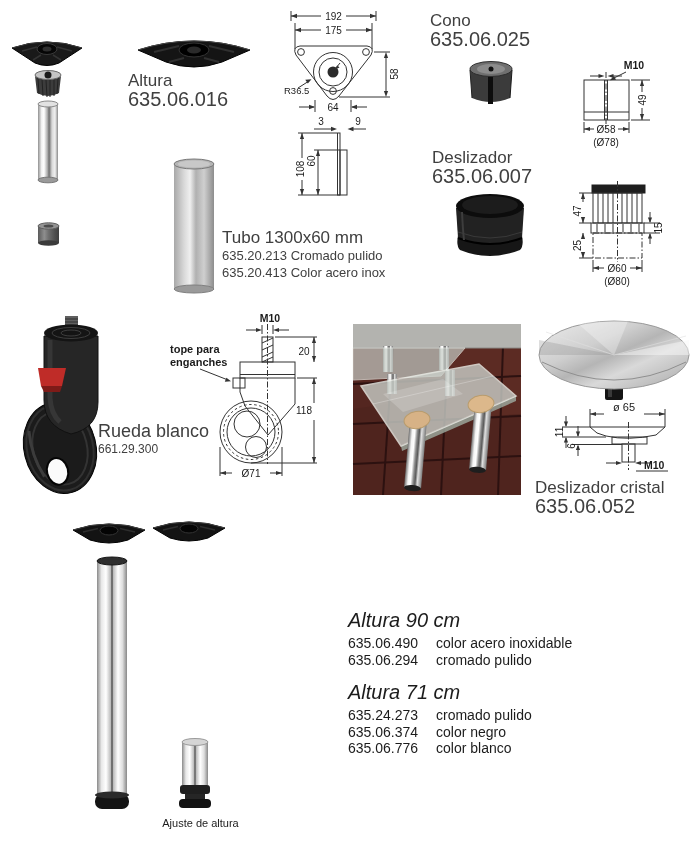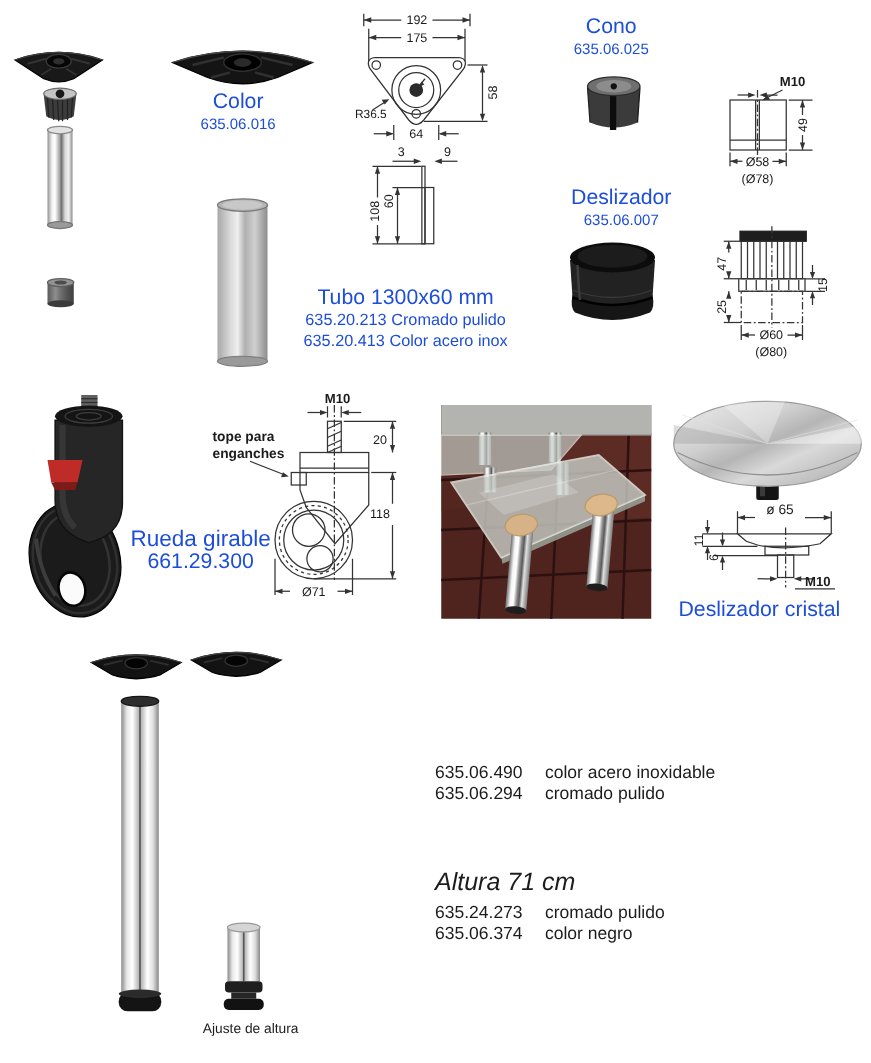--- a/index.html
+++ b/index.html
@@ -1,22 +1,22 @@
 <!DOCTYPE html>
 <html><head>
 <meta charset="utf-8">
 <style>
   html,body { margin:0; padding:0; background:#ffffff; }
   #page {
     position:relative; width:697px; height:850px; background:#ffffff;
     font-family:"Liberation Sans", sans-serif; color:#1c1c1c; overflow:hidden;
   }
-  .caption { position:absolute; text-align:center; color:#1d4ed8; }
+  .caption { position:absolute; text-align:left; color:#404040; }
   .cap-name  { font-size:17px; line-height:18px; }
-  .cap-code  { font-size:12px; line-height:18px; }
+  .cap-code  { font-size:20px; line-height:18px; }
   .cap-sub   { font-size:13px; line-height:17px; }
   
   svg.td { position:absolute; overflow:visible; }
   svg.td line, svg.td path, svg.td rect, svg.td circle, svg.td ellipse, svg.td polyline
     { stroke:#333; fill:none; stroke-width:1; }
   svg.td .ah   { fill:#333; stroke:none; }
   svg.td .dark { fill:#1e1e1e; stroke:#1e1e1e; }
   svg.td .fillhub { fill:#2b2b2b; stroke:none; }
   svg.td text { fill:#1b1b1b; stroke:none; font-size:10px; font-family:"Liberation Sans",sans-serif; }
   svg.td text.bold { font-weight:bold; font-size:10.5px; }
@@ -99,21 +99,21 @@
     <ellipse cx="60" cy="14" rx="7" ry="3.5" fill="#2a2a2a"></ellipse>
     <g stroke="#303030" stroke-width="2">
       <line x1="45" y1="10" x2="20" y2="16"></line>
         <line x1="75" y1="10" x2="100" y2="16"></line>
       <line x1="50" y1="22" x2="35" y2="26"></line>
         <line x1="70" y1="22" x2="85" y2="26"></line>
     </g>
   </svg>
 
   <div class="caption" style="left:128px;top:72px;width:125px">
-    <div class="cap-name">Color</div>
+    <div class="cap-name">Altura</div>
     <div class="cap-code">635.06.016</div>
   </div>
 
   <svg class="td" style="left:283px;top:4px" width="122" height="112" viewBox="0 0 122 112">
     <line x1="8" y1="7" x2="8" y2="17"></line>
       <line x1="93" y1="7" x2="93" y2="17"></line>
     <line x1="12" y1="19" x2="12" y2="45"></line>
       <line x1="89" y1="19" x2="89" y2="45"></line>
     <line x1="8" y1="12" x2="38" y2="12"></line>
       <line x1="63" y1="12" x2="93" y2="12"></line>
@@ -328,22 +328,22 @@
     <path d="M30,22 L30,86 Q30,112 57,120 Q84,114 84,88 L84,22 Z" fill="#262626" stroke="#111"></path>
     <path d="M36,26 L36,84 Q37,100 46,108" stroke="#454545" stroke-width="5" opacity=".5" fill="none"></path>
     <ellipse cx="57" cy="19" rx="27" ry="8.5" fill="#141414"></ellipse>
     <ellipse cx="57" cy="19" rx="19" ry="5.5" fill="none" stroke="#3e3e3e"></ellipse>
     <ellipse cx="57" cy="19" rx="10" ry="3" fill="none" stroke="#3e3e3e"></ellipse>
     <polygon points="24,54 52,54 48,72 27,72" fill="#bf2c28"></polygon>
     <polygon points="27,72 48,72 46,78 30,78" fill="#7e1b18"></polygon>
   </svg>
 
   <div class="caption" style="left:98px;top:422px;width:125px">
-    <div class="cap-name" style="font-size:18px">Rueda girable</div>
-    <div class="cap-code" style="font-size:17px">661.29.300</div>
+    <div class="cap-name" style="font-size:18px">Rueda blanco</div>
+    <div class="cap-code" style="font-size:12px">661.29.300</div>
   </div>
 
   <svg class="td" style="left:166px;top:312px" width="154" height="174" viewBox="0 0 154 174">
     <text x="104" y="10" text-anchor="middle" class="bold">M10</text>
     <line x1="96" y1="13" x2="96" y2="22"></line>
       <line x1="107" y1="13" x2="107" y2="22"></line>
     <line x1="80" y1="18" x2="92" y2="18"></line>
       <polygon class="ah" points="96,18 90,15.9 90,20.1"></polygon>
     <line x1="111" y1="18" x2="123" y2="18"></line>
       <polygon class="ah" points="107,18 113,15.9 113,20.1"></polygon>
@@ -484,20 +484,21 @@
     <line x1="58" y1="63" x2="70" y2="63"></line>
       <polygon class="ah" points="74,63 68,60.9 68,65.1"></polygon>
     <line x1="91" y1="63" x2="103" y2="63"></line>
       <polygon class="ah" points="87,63 93,60.9 93,65.1"></polygon>
     <line x1="88" y1="71" x2="120" y2="71"></line>
     <text x="96" y="69" class="bold">M10</text>
   </svg>
 
   <div class="caption" style="left:535px;top:479px;width:145px">
     <div class="cap-name">Deslizador cristal</div>
+    <div class="cap-code">635.06.052</div>
   </div>
 
   <svg class="art" style="left:70px;top:518px" width="78" height="30" viewBox="0 0 78 30">
     <path d="M3,12 Q39,0 75,12 L58,22 Q39,28 20,22 Z" fill="#131313" stroke="#000"></path>
     <path d="M3,12 Q39,0 75,12" fill="none" stroke="#424242"></path>
     <ellipse cx="39" cy="12.5" rx="9" ry="4.5" fill="#040404" stroke="#333"></ellipse>
     <line x1="28" y1="10.5" x2="13" y2="14" stroke="#2e2e2e" stroke-width="1.5"></line>
     <line x1="50" y1="10.5" x2="65" y2="14" stroke="#2e2e2e" stroke-width="1.5"></line>
   </svg>
   <svg class="art" style="left:150px;top:516px" width="78" height="30" viewBox="0 0 78 30">
@@ -532,31 +533,35 @@
     <rect x="6" y="5" width="26" height="44" fill="url(#g-ch2)"></rect>
     <ellipse cx="19" cy="6" rx="13" ry="3.5" fill="#d5d5d5" stroke="#9a9a9a"></ellipse>
     <rect x="4" y="49" width="30" height="9" rx="3" fill="#1f1f1f"></rect>
     <rect x="9" y="58" width="20" height="5" fill="#262626"></rect>
     <rect x="3" y="63" width="32" height="9" rx="4" fill="#121212"></rect>
   </svg>
 
   <div class="ajuste" style="left:148px;top:817px;width:105px">Ajuste de altura</div>
 
   <div class="altura-block" style="left:348px;top:609px">
+    <div class="altura-title">Altura 90 cm</div>
     <div class="altura-row">
       <span class="code">635.06.490</span><span>color acero inoxidable</span>
     </div>
     <div class="altura-row">
       <span class="code">635.06.294</span><span>cromado pulido</span>
     </div>
   </div>
 
-  <div class="altura-block" style="left:348px;top:695px">
+  <div class="altura-block" style="left:348px;top:681px">
     <div class="altura-title">Altura 71 cm</div>
     <div class="altura-row">
       <span class="code">635.24.273</span><span>cromado pulido</span>
     </div>
     <div class="altura-row">
       <span class="code">635.06.374</span><span>color negro</span>
     </div>
+    <div class="altura-row">
+      <span class="code">635.06.776</span><span>color blanco</span>
+    </div>
   </div>
 
 </div>
 
 </body></html>

